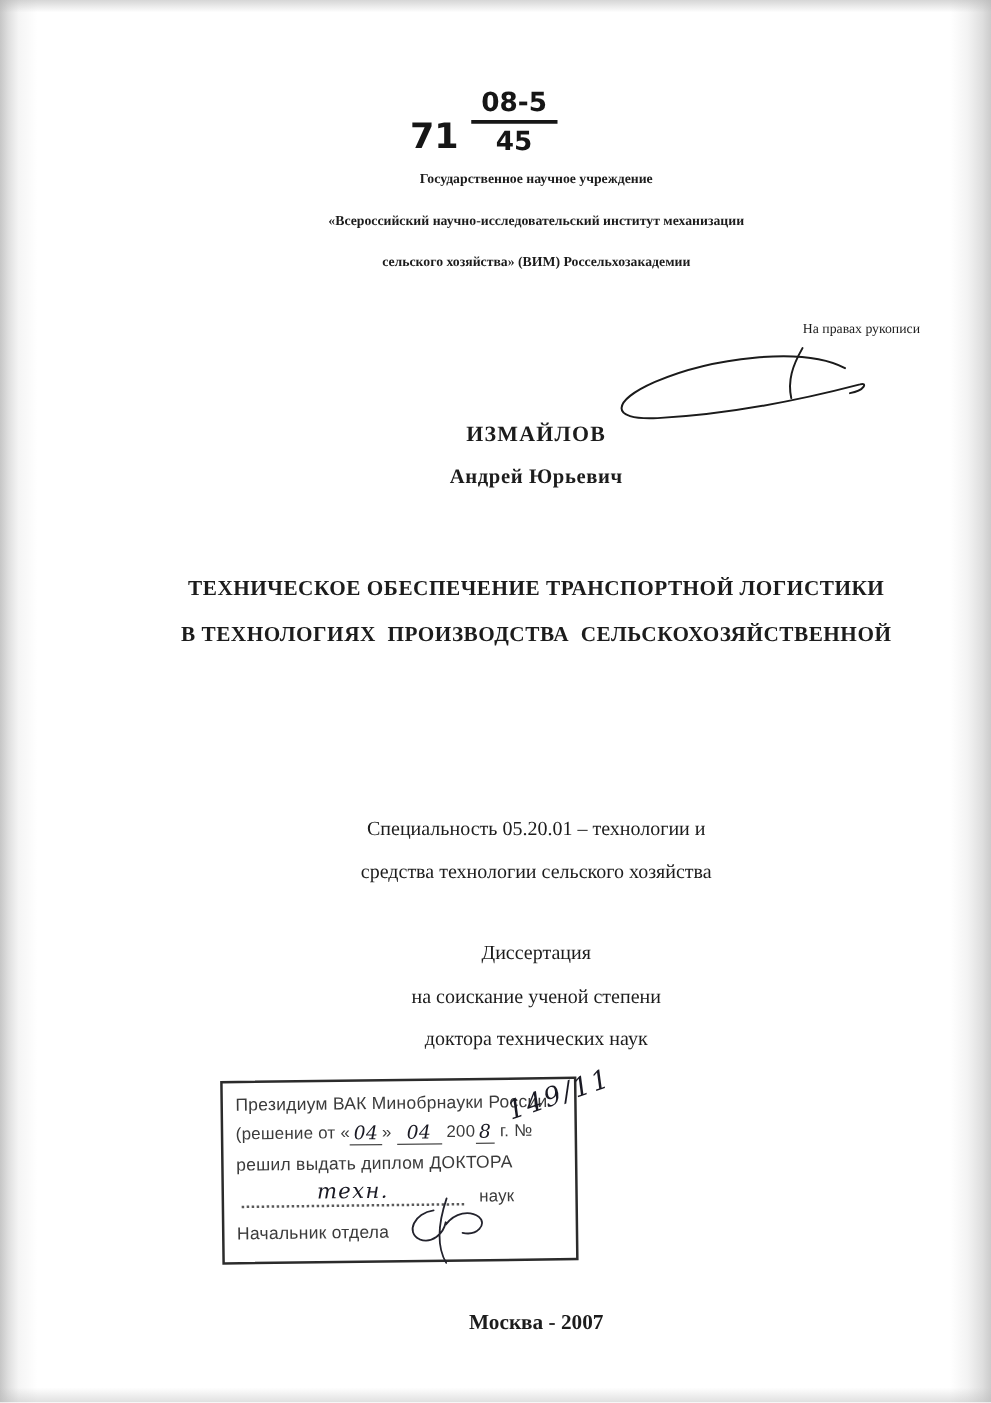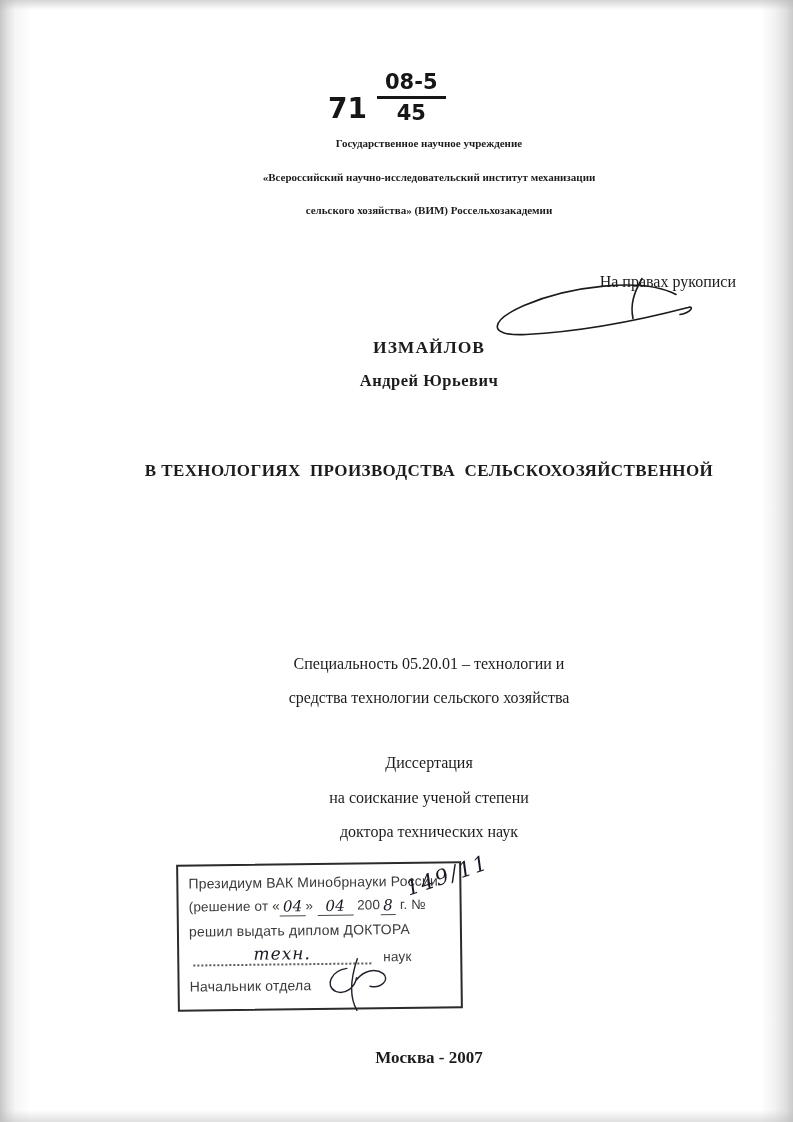--- a/index.html
+++ b/index.html
@@ -29,21 +29,21 @@
   .cat-main { font-size:28px; }
   .frac { display:inline-flex; flex-direction:column; align-items:center; }
   .frac .num { font-size:21px; padding:0 8px 2px; border-bottom:3px solid #161616; }
   .frac .den { font-size:21px; padding-top:2px; }
 
   .content { position:absolute; left:64px; top:0; width:730px; }
   .block { position:absolute; left:0; width:100%; text-align:center; }
 
   .institution { top:127px; font-size:11px; font-weight:700; line-height:33.5px; }
 
-  .manuscript { position:absolute; top:257px; right:58px; font-size:16px;margin-top:16px; }
+  .manuscript { position:absolute; top:257px; right:58px; font-size:11px; }
 
   .signature { position:absolute; left:420px; top:274px; width:215px; height:76px; }
 
   .surname { top:337px; font-size:17.5px; font-weight:700; letter-spacing:1px; }
   .given   { top:371px; font-size:16.5px; font-weight:700; letter-spacing:0.5px; }
 
   .title { top:453px; font-size:17px; font-weight:700; line-height:36.5px; letter-spacing:0.4px; }
   .title div { white-space:pre; }
 
   .specialty { top:647px; font-size:16px; line-height:33.5px; }
@@ -111,20 +111,21 @@
 
     <svg class="signature" viewBox="0 0 215 75">
       <path d="M158 4 C 150 18, 146 30, 149 44" fill="none" stroke="#1b1b1b" stroke-width="1.6" stroke-linecap="round"></path>
       <path d="M192 20 C 158 2, 84 12, 40 31 C 6 46, 2 62, 42 60 C 100 57, 158 45, 204 33 C 210 31, 208 38, 196 40" fill="none" stroke="#1b1b1b" stroke-width="1.6" stroke-linecap="round"></path>
     </svg>
 
     <div class="block surname">ИЗМАЙЛОВ</div>
     <div class="block given">Андрей Юрьевич</div>
 
     <div class="block title">
+      <div>ТЕХНИЧЕСКОЕ ОБЕСПЕЧЕНИЕ ТРАНСПОРТНОЙ ЛОГИСТИКИ</div>
       <div>В ТЕХНОЛОГИЯХ  ПРОИЗВОДСТВА  СЕЛЬСКОХОЗЯЙСТВЕННОЙ</div>
     </div>
 
     <div class="block specialty">
       <div>Специальность 05.20.01 – технологии и</div>
       <div>средства технологии сельского хозяйства</div>
     </div>
 
     <div class="block degree">
       <div>Диссертация</div>

